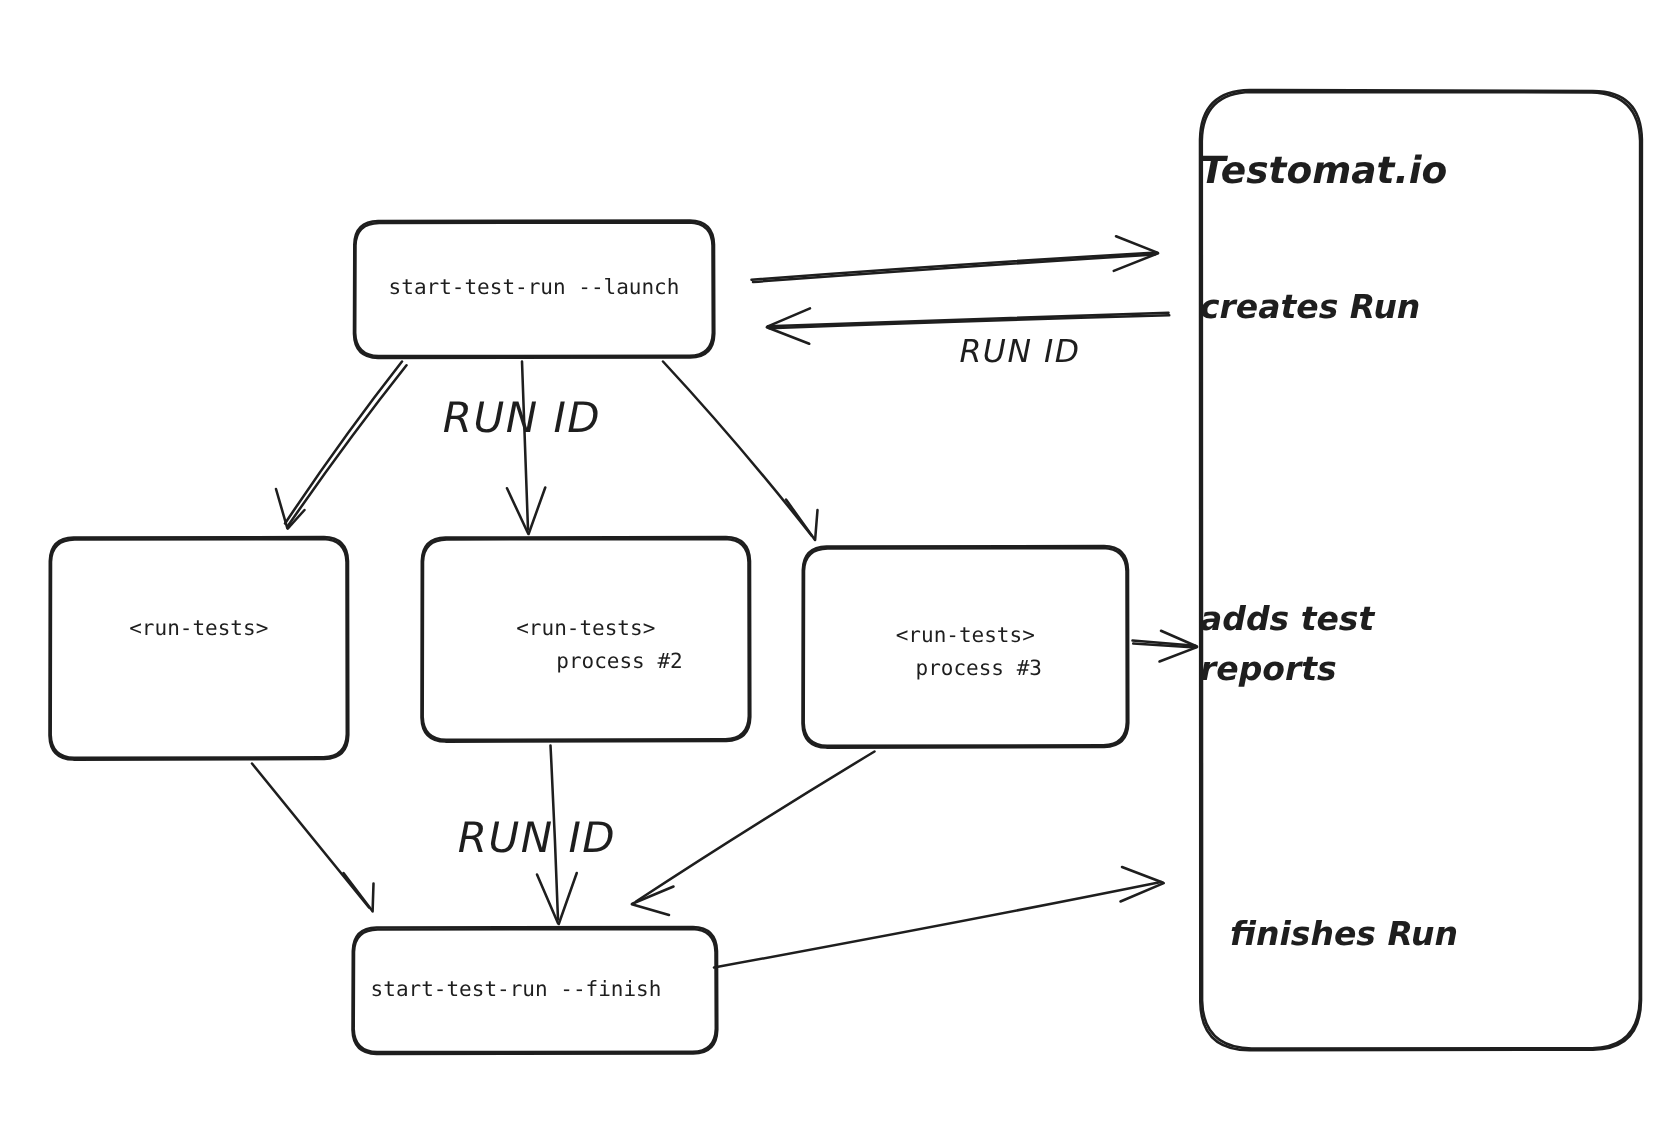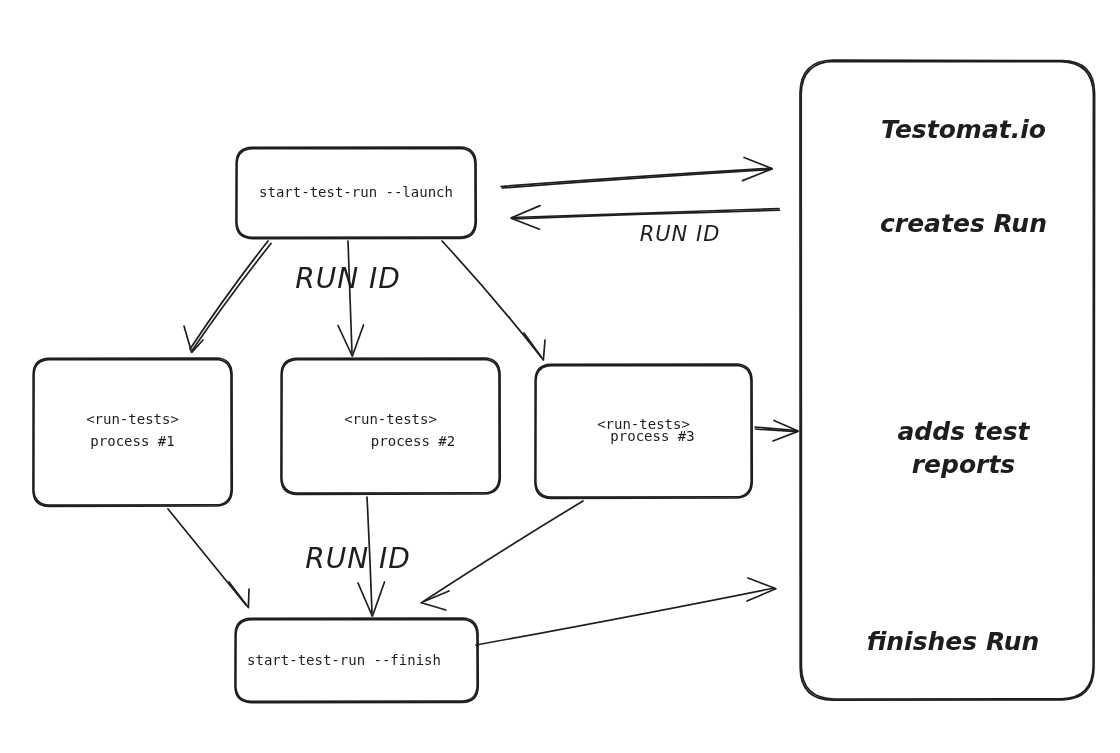--- a/index.html
+++ b/index.html
@@ -30,22 +30,21 @@
     white-space: pre;
     color: #1e1e1e;
     font-family: "DejaVu Sans Mono", "Liberation Mono", monospace;
     font-size: 14px;
     line-height: 25px;
     letter-spacing: 0px;
     pointer-events: none;
   }
   .hand-label {
     position: absolute;
-    margin: 16px;
-    text-align: center;
+    margin: 0;
     white-space: pre;
     color: #1e1e1e;
     font-family: "DejaVu Sans", sans-serif;
     font-style: italic;
     font-weight: 600;
     line-height: 1.25;
     pointer-events: none;
   }
   .edge-label {
     position: absolute;
@@ -53,21 +52,21 @@
     text-align: center;
     white-space: pre;
     color: #1e1e1e;
     background: #ffffff;
     font-family: "DejaVu Sans", sans-serif;
     font-style: italic;
     font-weight: 400;
     pointer-events: none;
   }
   .panel-title  { font-size: 25px; }
-  .panel-line   { font-size: 25px; }
+  .panel-line   { font-size: 22px; }
   .runid-big    { font-size: 28px; letter-spacing: 1px; }
   .runid-small  { font-size: 21px; letter-spacing: 1px; }
 </style>
 </head>
 <body>
 
 <div id="canvas">
 
   <svg id="sketch" viewBox="0 0 1120 753" xmlns="http://www.w3.org/2000/svg">
     <defs></defs>
@@ -191,38 +190,37 @@
         <path d="M748 578 L775.5 588.5"></path>
         <path d="M747 601 L775.8 588.8"></path>
       </g>
 
     </g>
   </svg>
 
   <div class="node-label" style="left:236px; top:180px; width:240px;">start-test-run --launch</div>
 
   <div class="node-label" style="left:33px; top:407px; width:199px;">&lt;run-tests&gt;</div>
-  <div class="node-label" style="left:33px; top:429px; width:199px;">process #1</div>
 
   <div class="node-label" style="left:281px; top:407px; width:219px;">&lt;run-tests&gt;</div>
   <div class="node-label" style="left:281px; top:429px; width:264px;">process #2</div>
 
   <div class="node-label" style="left:535px; top:412px; width:217px;">&lt;run-tests&gt;</div>
-  <div class="node-label" style="left:535px; top:424px; width:235px;">process #3</div>
+  <div class="node-label" style="left:535px; top:434px; width:235px;">process #3</div>
 
   <div class="node-label" style="left:235px; top:648px; width:218px;">start-test-run --finish</div>
 
   <div class="hand-label panel-title" style="left:800px; top:98px; width:295px;">Testomat.io</div>
 
   <div class="hand-label panel-line" style="left:800px; top:192px; width:295px;">creates Run</div>
 
   <div class="hand-label panel-line" style="left:800px; top:433px; width:295px;">reports</div>
   <div class="hand-label panel-line" style="left:800px; top:400px; width:295px;">adds test</div>
 
-  <div class="hand-label panel-line" style="left:800px; top:610px; width:274px;">finishes Run</div>
+  <div class="hand-label panel-line" style="left:820px; top:610px; width:274px;">finishes Run</div>
 
   <div class="edge-label runid-small" style="left:625px; top:222px; width:110px;">RUN ID</div>
 
   <div class="edge-label runid-big" style="left:278px; top:262px; width:140px; background:transparent;">RUN ID</div>
 
   <div class="edge-label runid-big" style="left:288px; top:542px; width:140px; background:transparent;">RUN ID</div>
 
 </div>
 
 </body></html>

